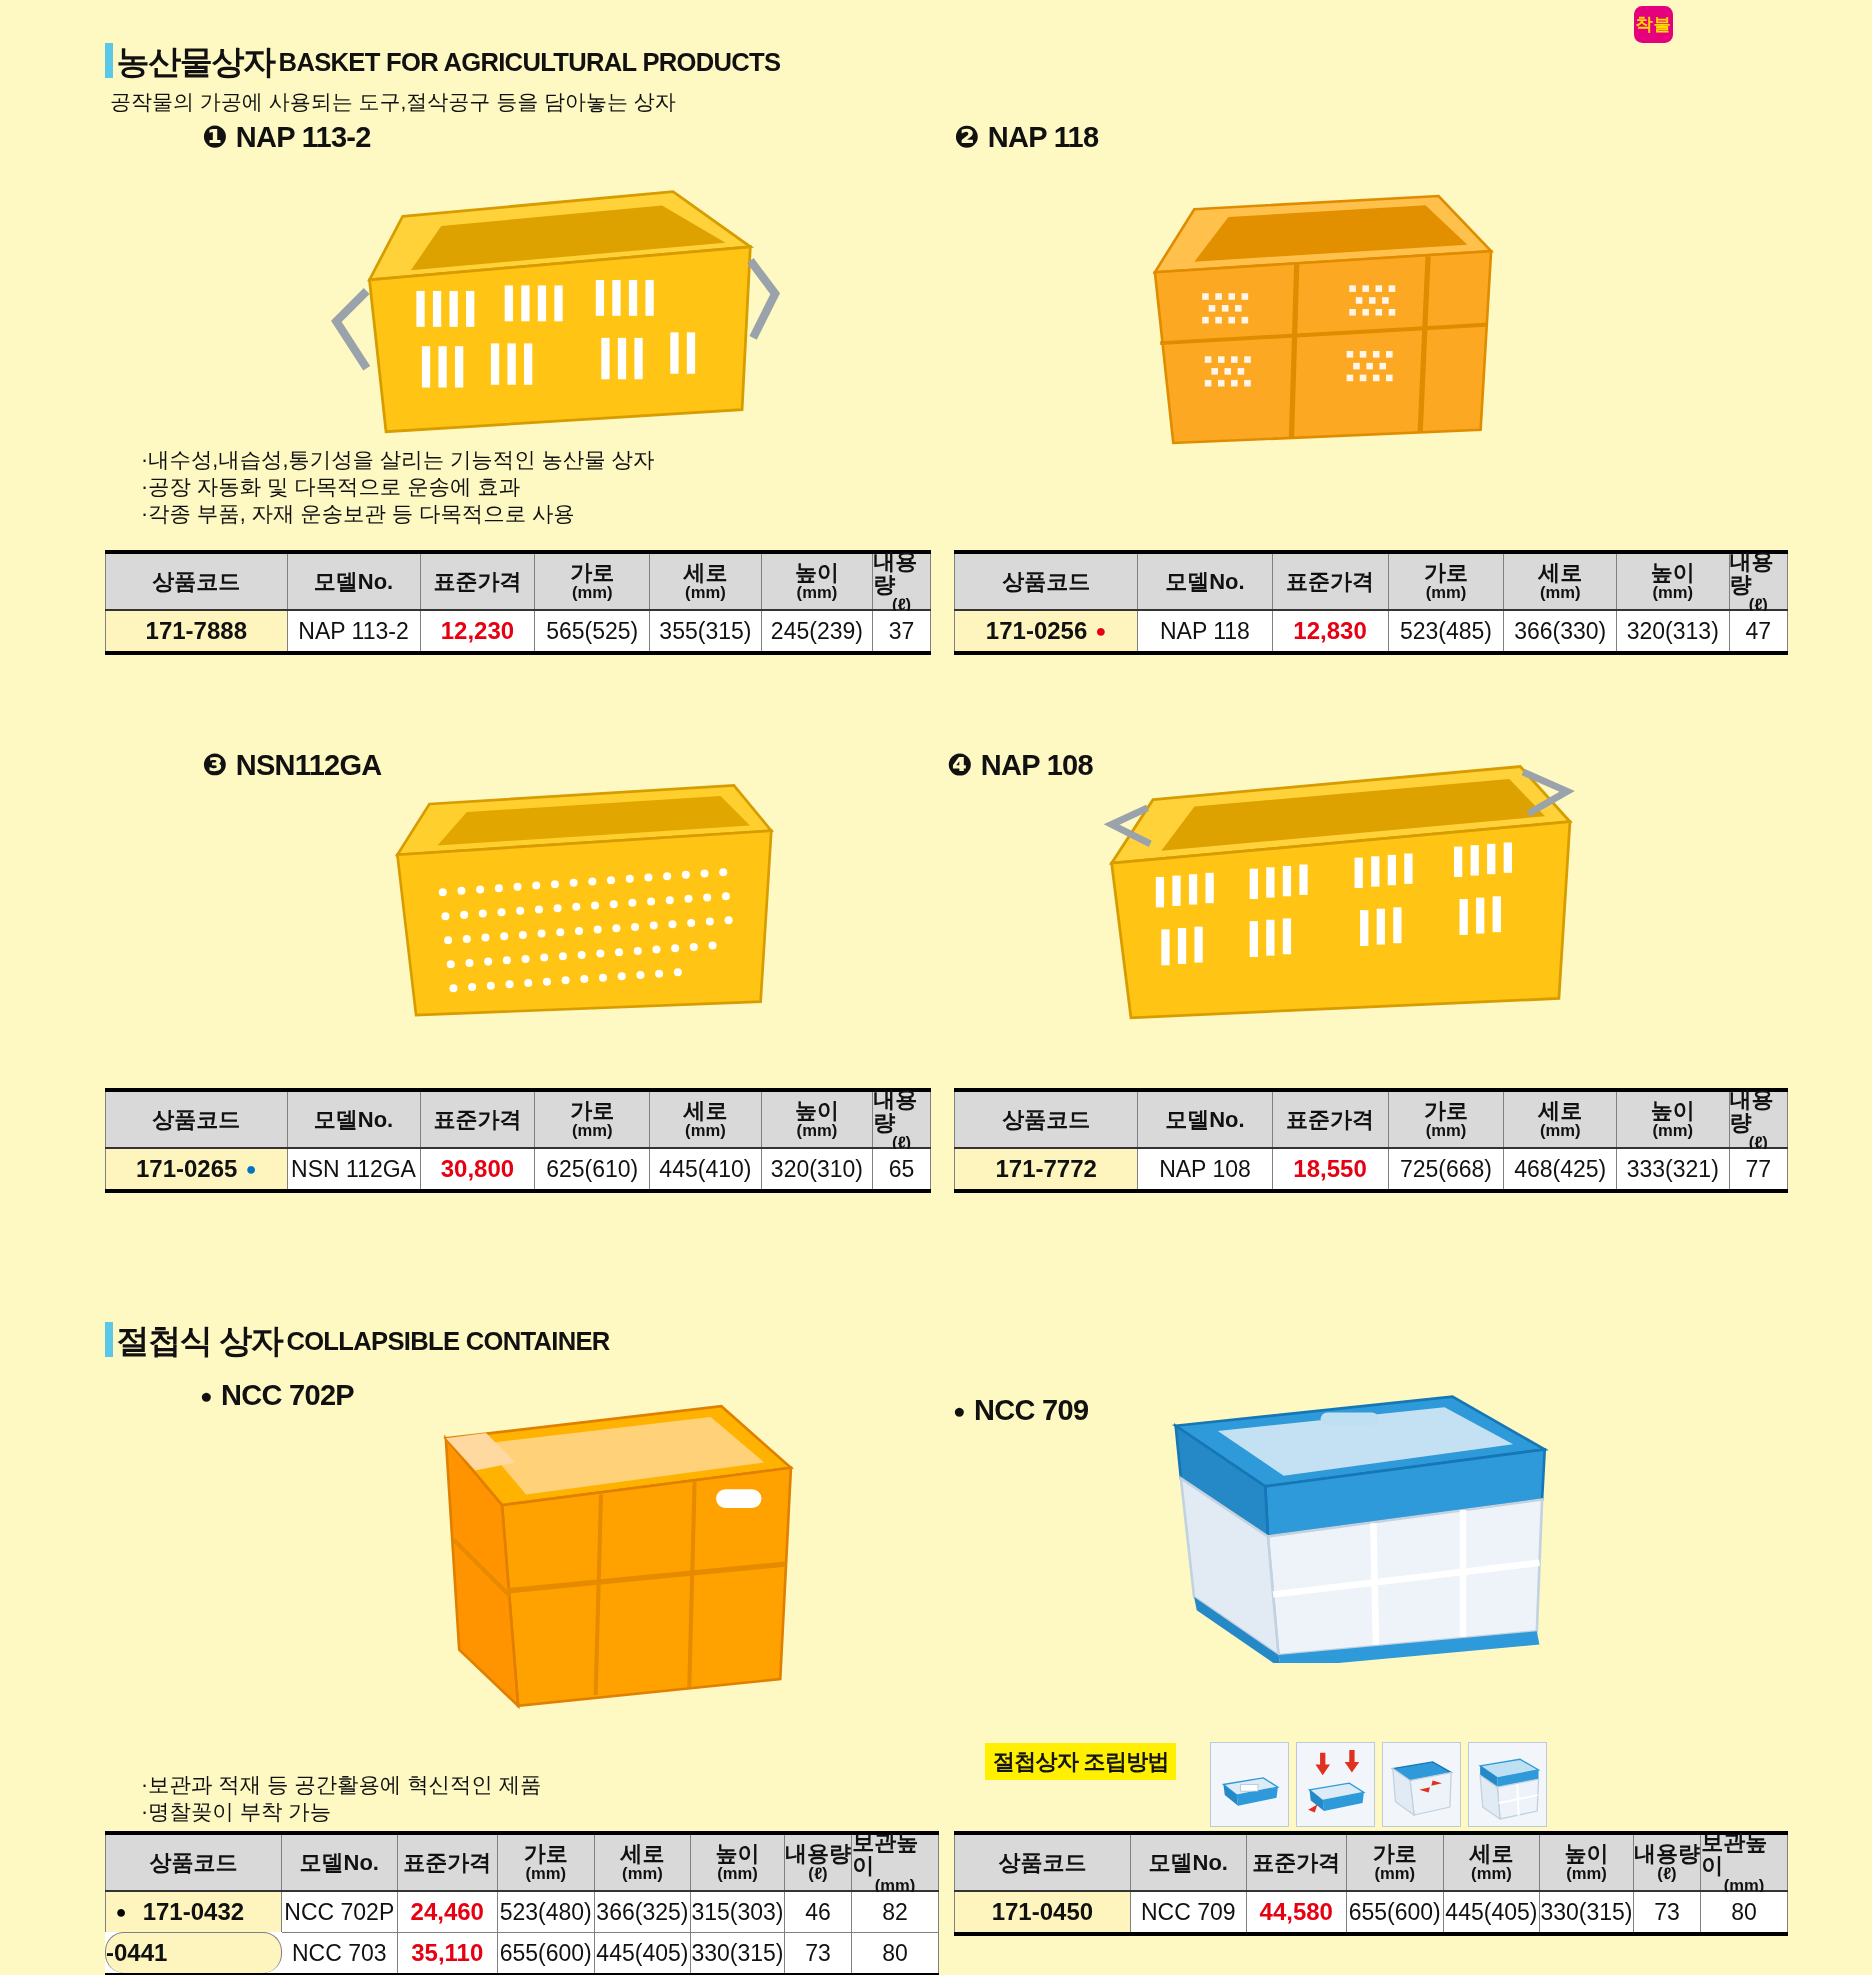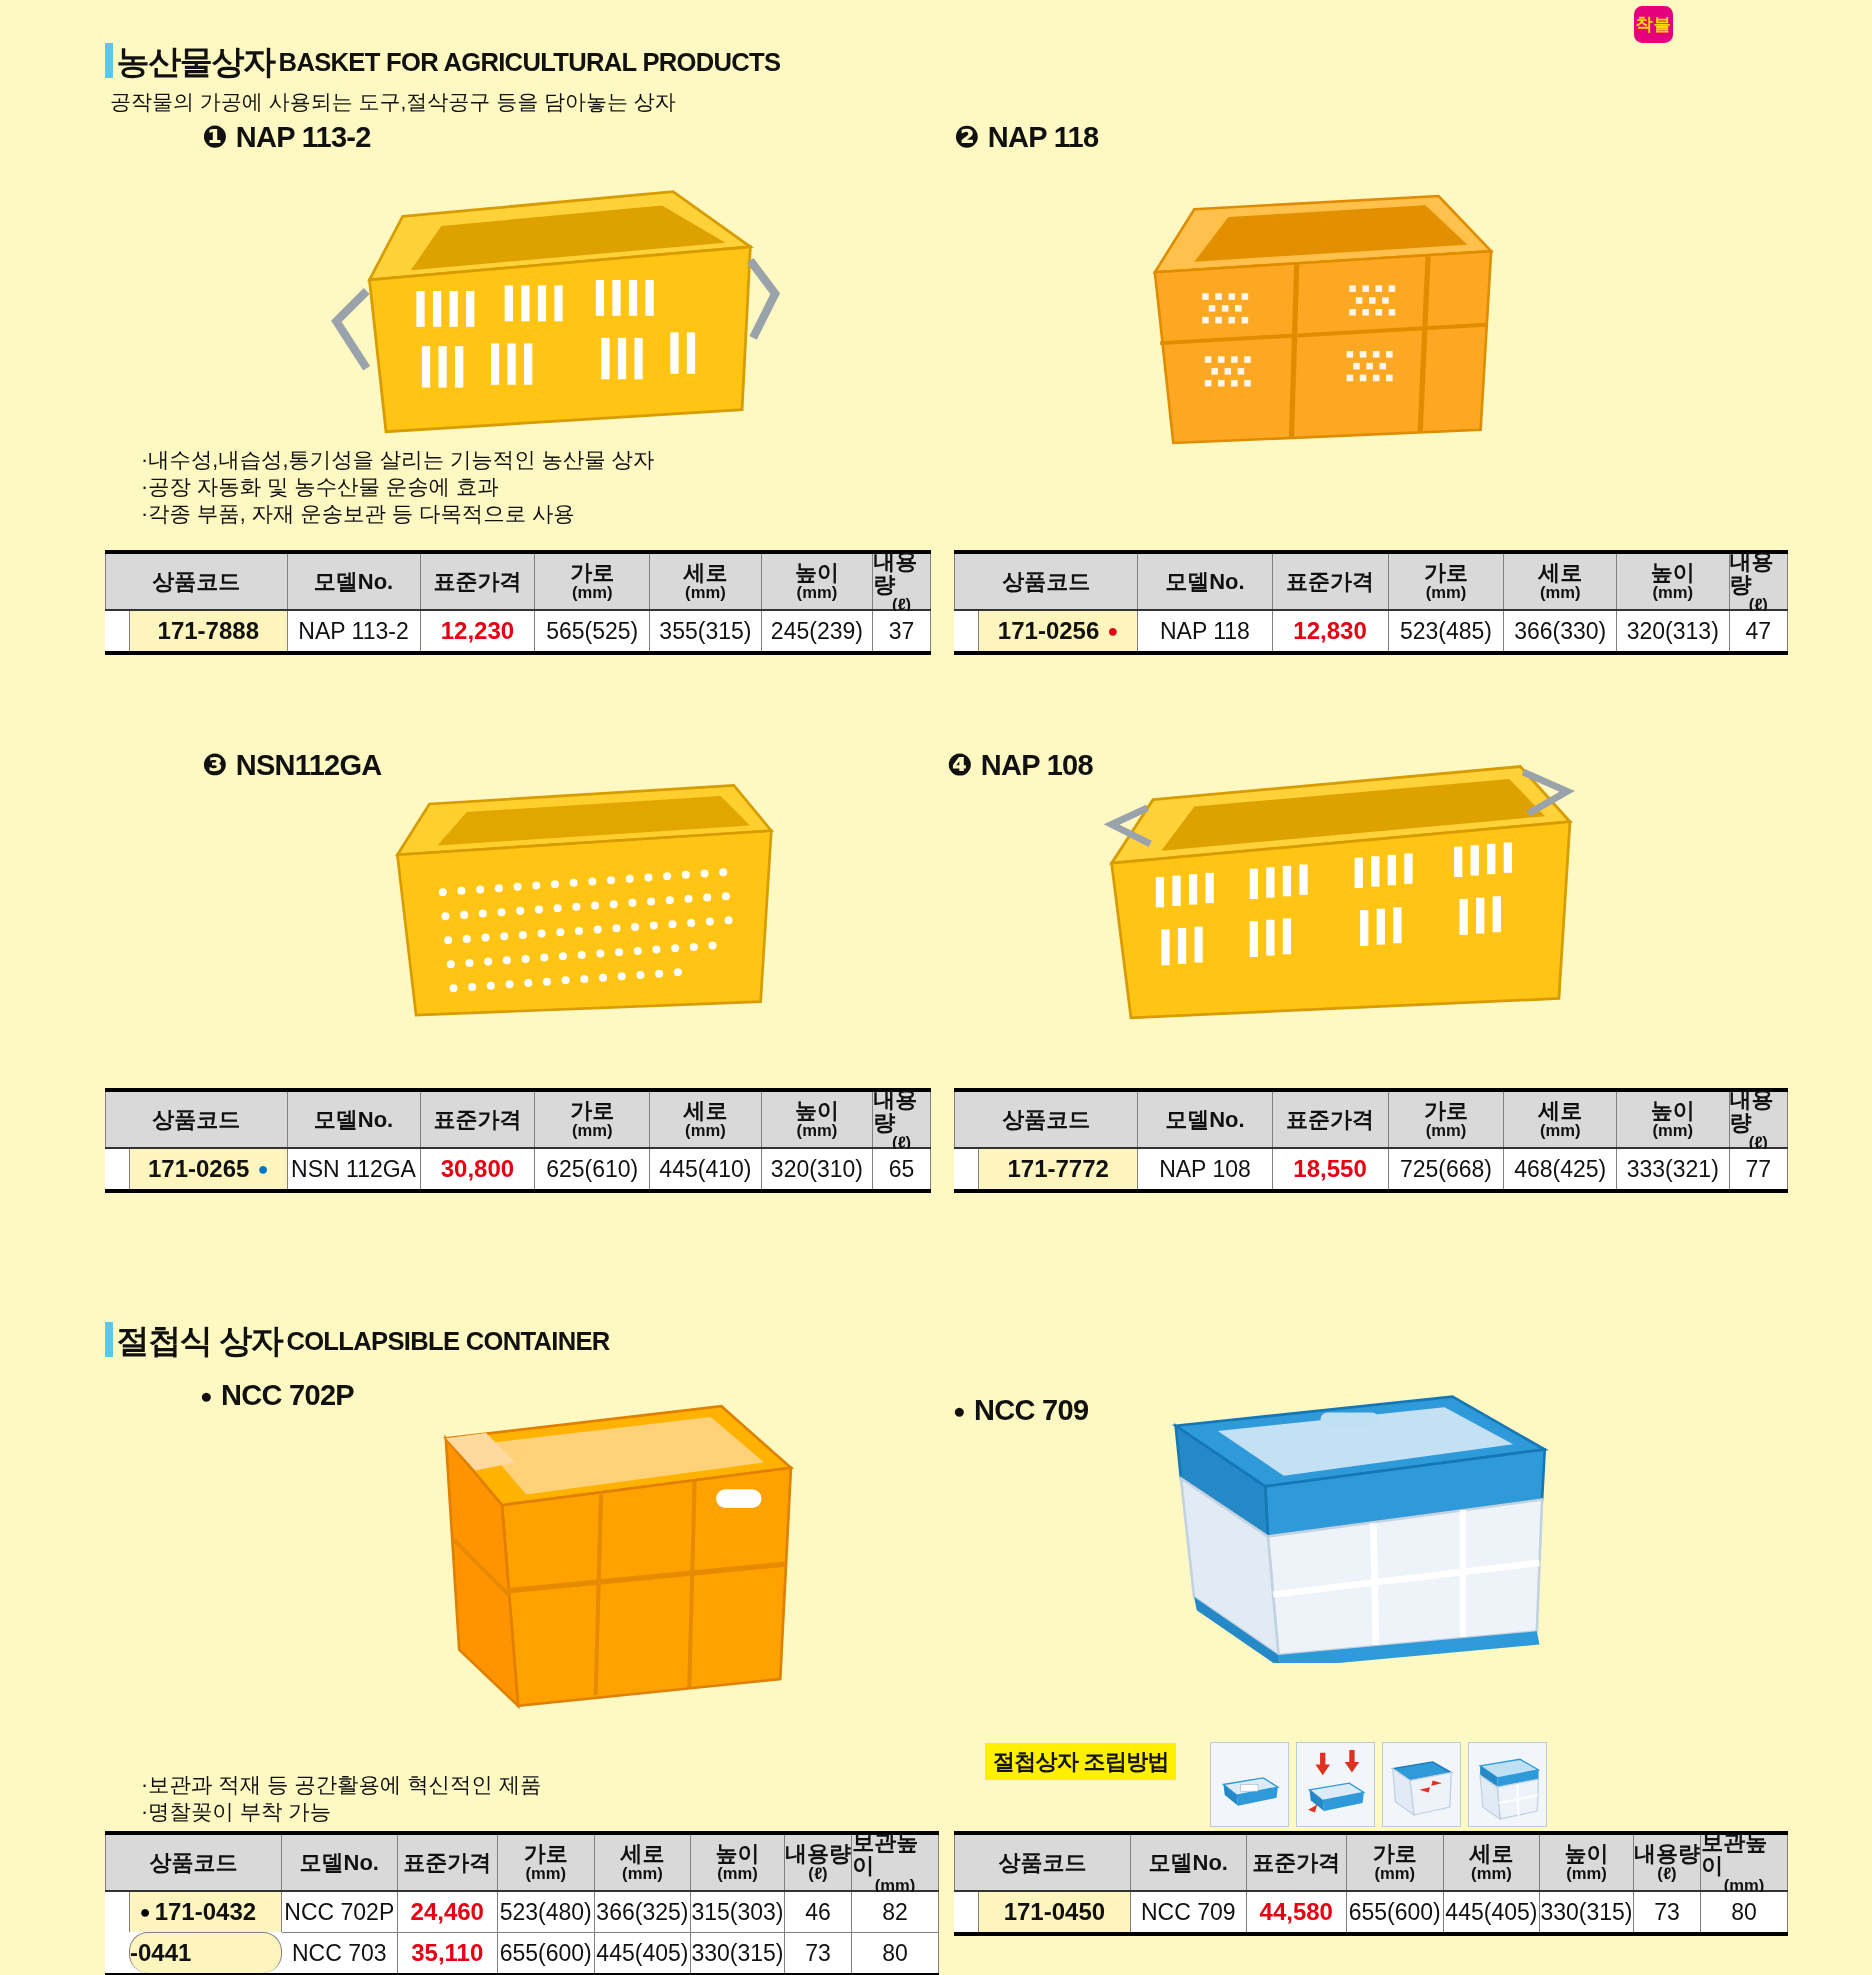--- a/index.html
+++ b/index.html
@@ -32,21 +32,21 @@
   .hrow,.brow{display:grid;}
   .t7 .hrow,.t7 .brow{grid-template-columns:22.1% 16.1% 13.9% 13.9% 13.5% 13.5% 7%;}
   .t8 .hrow,.t8 .brow{grid-template-columns:21.2% 13.9% 12% 11.6% 11.6% 11.2% 8.1% 10.4%;}
   .hrow{border-bottom:2.1px solid #333;}
   .hc{background:#d9d9d9;height:55px;display:flex;flex-direction:column;align-items:center;
       justify-content:center;font-weight:700;font-size:22px;border-right:1.4px solid #808080;line-height:1.05;}
   .hc:first-child{border-left:1.4px solid #808080;align-items:center;}
   .hc .unit{font-size:16.6px;font-weight:700;}
   .bc{height:40px;display:flex;align-items:center;justify-content:center;font-size:23px;
       border-right:1.4px solid #808080;background:#fff;position:relative;}
-  .bc:first-child{border-left:1.4px solid #808080;margin-left:24px;}
+  .bc:first-child{border-left:1.4px solid #808080;}
   .brow + .brow .bc{border-top:1.4px solid #808080;}
   .code{background:#fdf5bd;font-weight:700;font-size:24px;}
   .price{color:#e60012;font-weight:700;font-size:24px;}
   .dot-red{color:#e60012;font-size:18px;margin-left:8.3px;}
   .dot-blue{color:#0075c2;font-size:18px;margin-left:8.3px;}
   .dot-black{color:#000;font-size:18px;position:absolute;left:9.7px;}
   .code-right{justify-content:flex-start;padding-right:12px;border-radius:19px;}
 
   
   .pimg{position:absolute;}
@@ -176,21 +176,21 @@
         </g>
       </g>
       <line x1="130" y1="76" x2="126" y2="208" stroke="#e08c00" stroke-width="4"></line>
       <line x1="230" y1="70" x2="224" y2="204" stroke="#e08c00" stroke-width="4"></line>
       <line x1="26" y1="136" x2="274" y2="122" stroke="#e08c00" stroke-width="3"></line>
     </svg>
   </div>
 
   <div class="bullets" style="left:109px;top:447px;">
     <div>·내수성,내습성,통기성을 살리는 기능적인 농산물 상자</div>
-    <div>·공장 자동화 및 농수산물 운송에 효과</div>
+    <div>·공장 자동화 및 다목적으로 운송에 효과</div>
     <div>·각종 부품, 자재 운송보관 등 다목적으로 사용</div>
   </div>
 
   <div class="ptable t7" style="left:105px;top:550px;width:826px;">
     <div class="hrow">
       <div class="hc">
           <span>상품코드</span>
         </div>
       <div class="hc">
           <span>모델No.</span>

